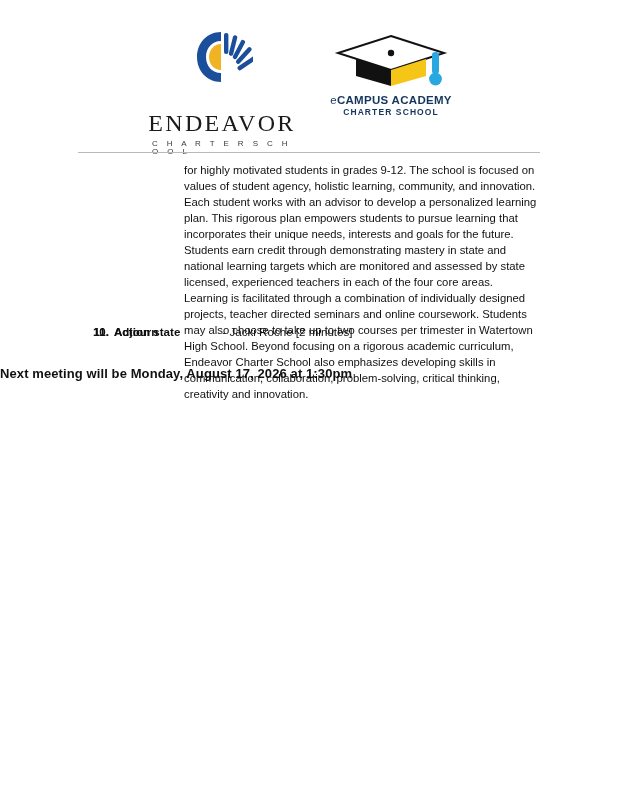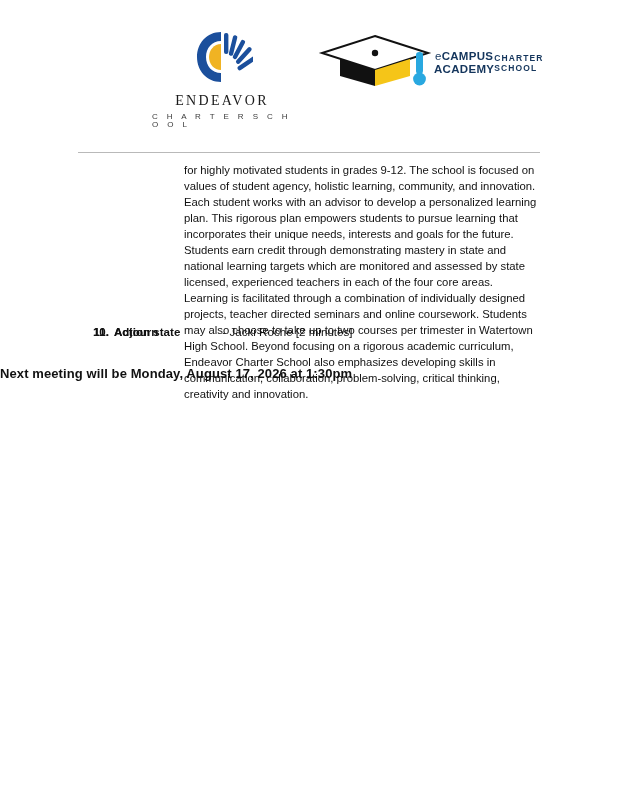--- a/index.html
+++ b/index.html
@@ -40,41 +40,41 @@
     display: flex;
     flex-direction: column;
     align-items: center;
   }
   .endeavor-mark {
     width: 62px;
     height: 58px;
     position: relative;
   }
   .endeavor-name {
-    margin-top: 6px;
+    margin-top: 23px;
     font-family: "Liberation Serif", serif;
-    font-size: 14px;
+    font-size: 24px;
     letter-spacing: 2.3px;
     color: #1a1a1a;
     font-weight: 400;
     line-height: 1;
   }
   .endeavor-sub {
     margin-top: 5px;
     font-family: Liberation Sans, sans-serif;
     font-size: 8px;
     letter-spacing: 3.4px;
     color: #3a3a3a;
     line-height: 1;
   }
 
   .logo-ecampus {
     width: 150px;
     display: flex;
-    flex-direction: row;
+    flex-direction: column;
     align-items: center;
     padding-top: 2px;
   }
   .cap-wrap {
     width: 118px;
     height: 62px;
     position: relative;
   }
   .ecampus-name {
     font-size: 11.5px;

